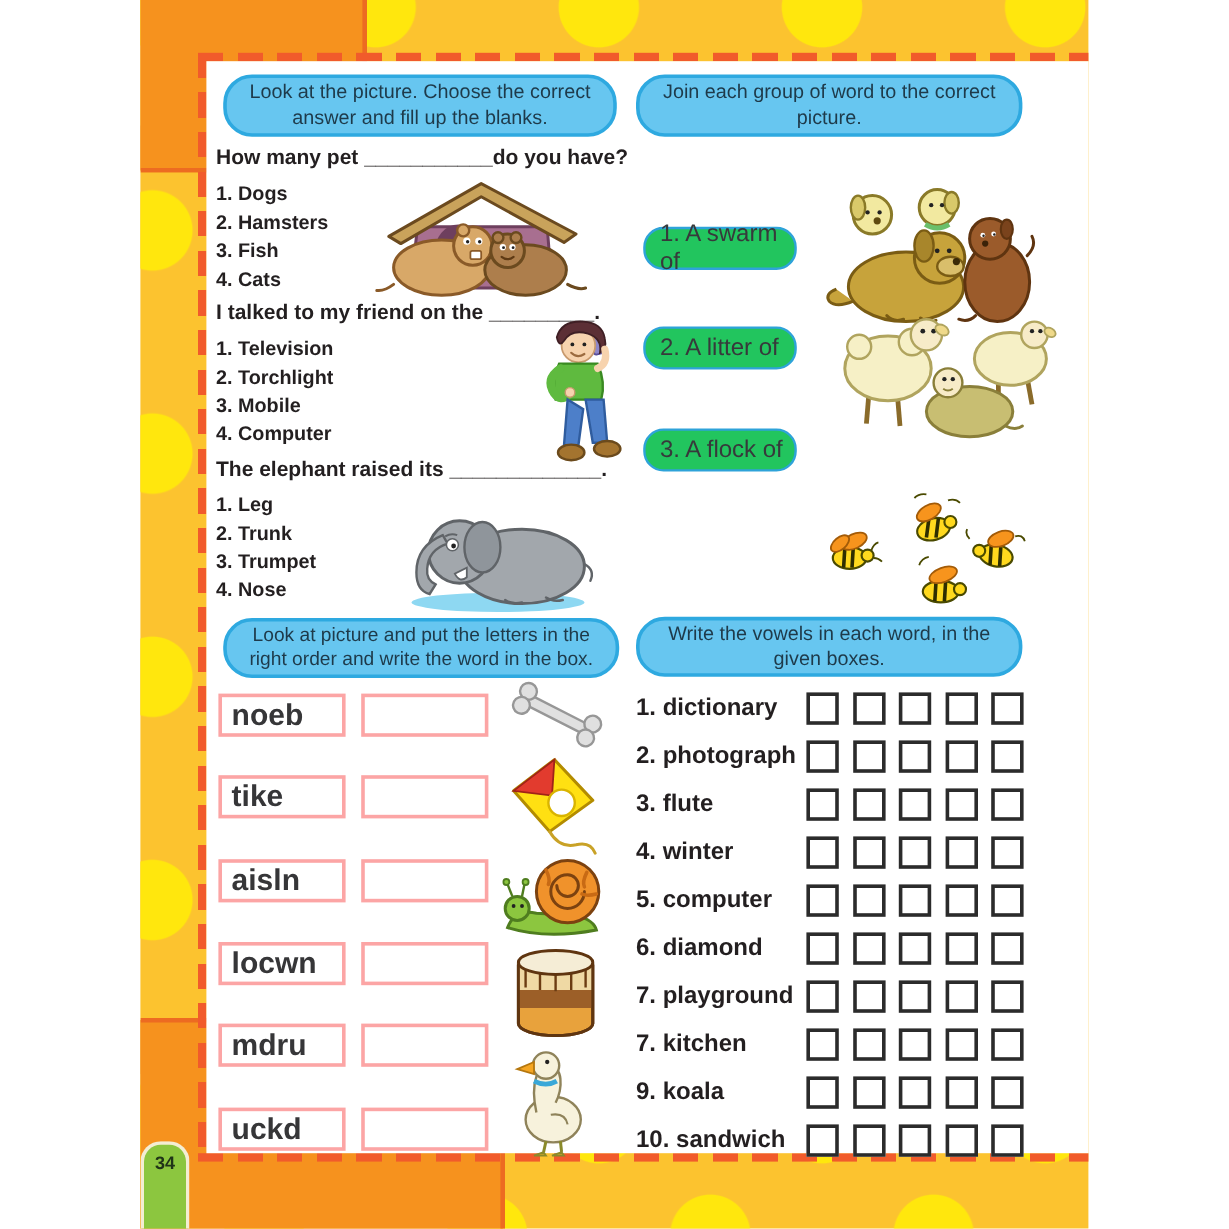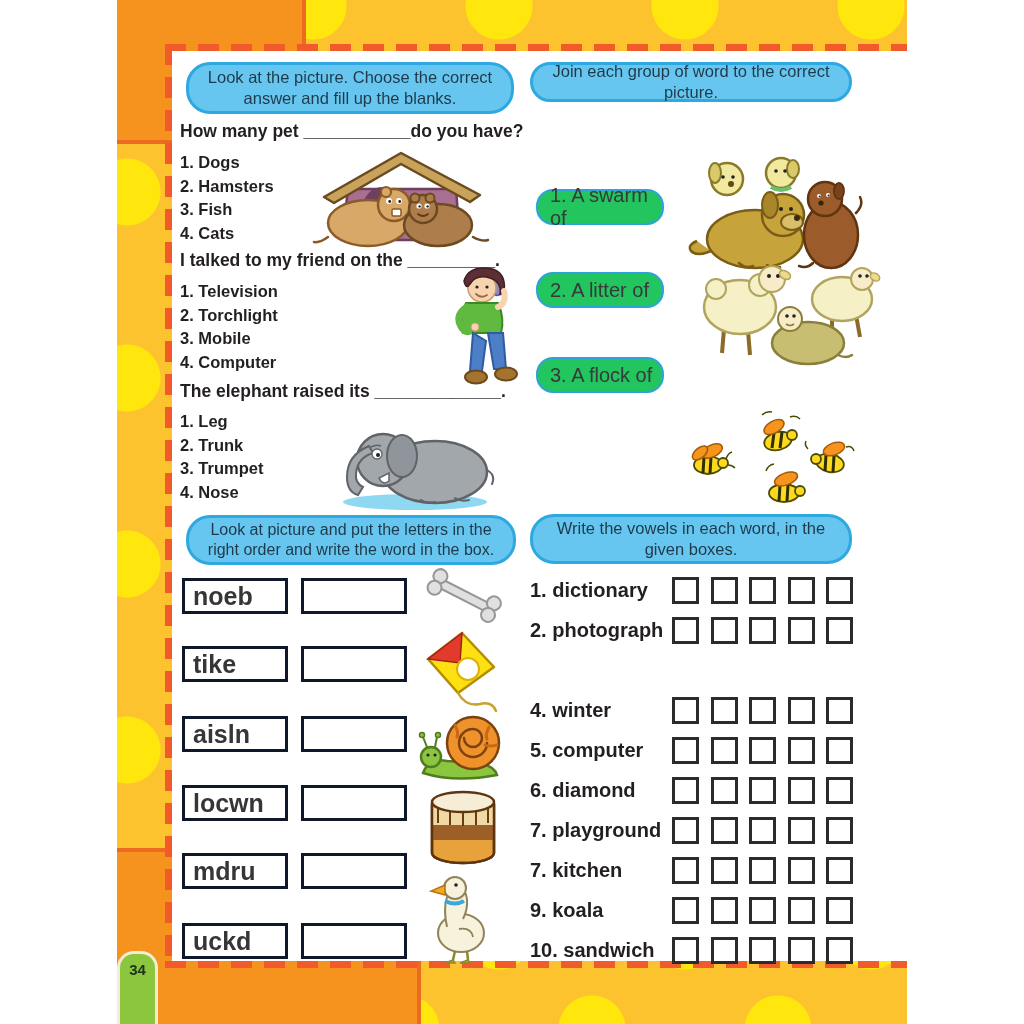--- a/index.html
+++ b/index.html
@@ -26,34 +26,34 @@
   
   .pagetab{position:absolute;left:117px;top:951px;width:35px;height:73px;background:#8CC63F;
            border:3px solid #F4EDD3;border-bottom:none;border-radius:17px 17px 0 0;z-index:5;
            text-align:center;font-size:15px;font-weight:bold;color:#203418;line-height:32px;}
   
   .ibox{position:absolute;background:#67C6F0;border:3px solid #2EA9E0;border-radius:24px;
         color:#1E3A4A;text-align:center;font-size:16.5px;line-height:21px;
         display:flex;align-items:center;justify-content:center;padding:14px 10px;box-sizing:border-box;}
   .ibox1{left:14px;top:11px;width:328px;height:52px;}
   .ibox2{left:14px;top:464px;width:330px;height:50px;font-size:16px;line-height:20px;}
-  .ibox3{left:358px;top:11px;width:322px;height:40px;}
+  .ibox3{left:358px;top:11px;width:322px;height:52px;}
   .ibox4{left:358px;top:463px;width:322px;height:50px;}
   
   .q{position:absolute;left:8px;font-size:17.5px;font-weight:bold;white-space:nowrap;}
   .opts{position:absolute;left:8px;font-size:16.5px;font-weight:bold;}
   .opts div{height:23.5px;line-height:23.5px;}
   .illu{position:absolute;}
   
   .pill{position:absolute;left:364px;width:128px;height:36px;background:#22c55e;border:2.5px solid #2EA3D9;
         border-radius:17px;box-sizing:border-box;font-size:20px;color:#37393B;
         display:flex;align-items:center;padding-left:12px;}
   
   .srow{position:absolute;left:10px;display:flex;gap:13px;}
-  .sbox{width:106px;height:36px;border:3px solid #0f172a;background:#fff;box-sizing:border-box;}
+  .sbox{width:106px;height:36px;border:3px solid #fca5a5;background:#fff;box-sizing:border-box;}
   .sword{font-size:25px;font-weight:bold;color:#363638;line-height:30px;padding-left:8px;}
   
   .vrow{position:absolute;left:358px;width:330px;height:28px;}
   .vlabel{position:absolute;left:0;top:0;font-size:20px;font-weight:bold;white-space:nowrap;line-height:27px;}
   .vboxes{position:absolute;left:142px;top:0;display:flex;gap:11.5px;}
   .vbox{width:27px;height:27px;border:3px solid #2B2B2B;background:#fff;box-sizing:border-box;}
 </style>
 </head>
 <body>
 
@@ -355,20 +355,30 @@
     <div class="vrow" style="top:566px;">
       <span class="vlabel">2. photograph</span>
       <span class="vboxes">
           <span class="vbox"></span>
           <span class="vbox"></span>
           <span class="vbox"></span>
           <span class="vbox"></span>
           <span class="vbox"></span>
         </span>
     </div>
+    <div class="vrow" style="top:606px;">
+      <span class="vlabel">3. flute</span>
+      <span class="vboxes">
+          <span class="vbox"></span>
+          <span class="vbox"></span>
+          <span class="vbox"></span>
+          <span class="vbox"></span>
+          <span class="vbox"></span>
+        </span>
+    </div>
     <div class="vrow" style="top:646px;">
       <span class="vlabel">4. winter</span>
       <span class="vboxes">
           <span class="vbox"></span>
           <span class="vbox"></span>
           <span class="vbox"></span>
           <span class="vbox"></span>
           <span class="vbox"></span>
         </span>
     </div>

